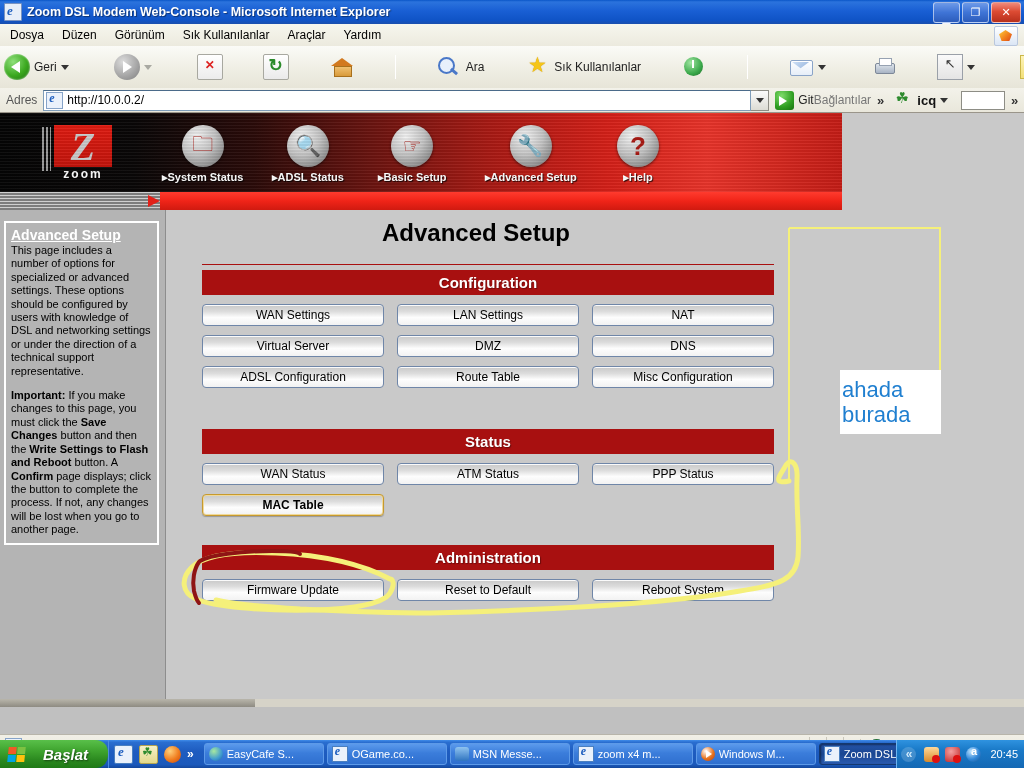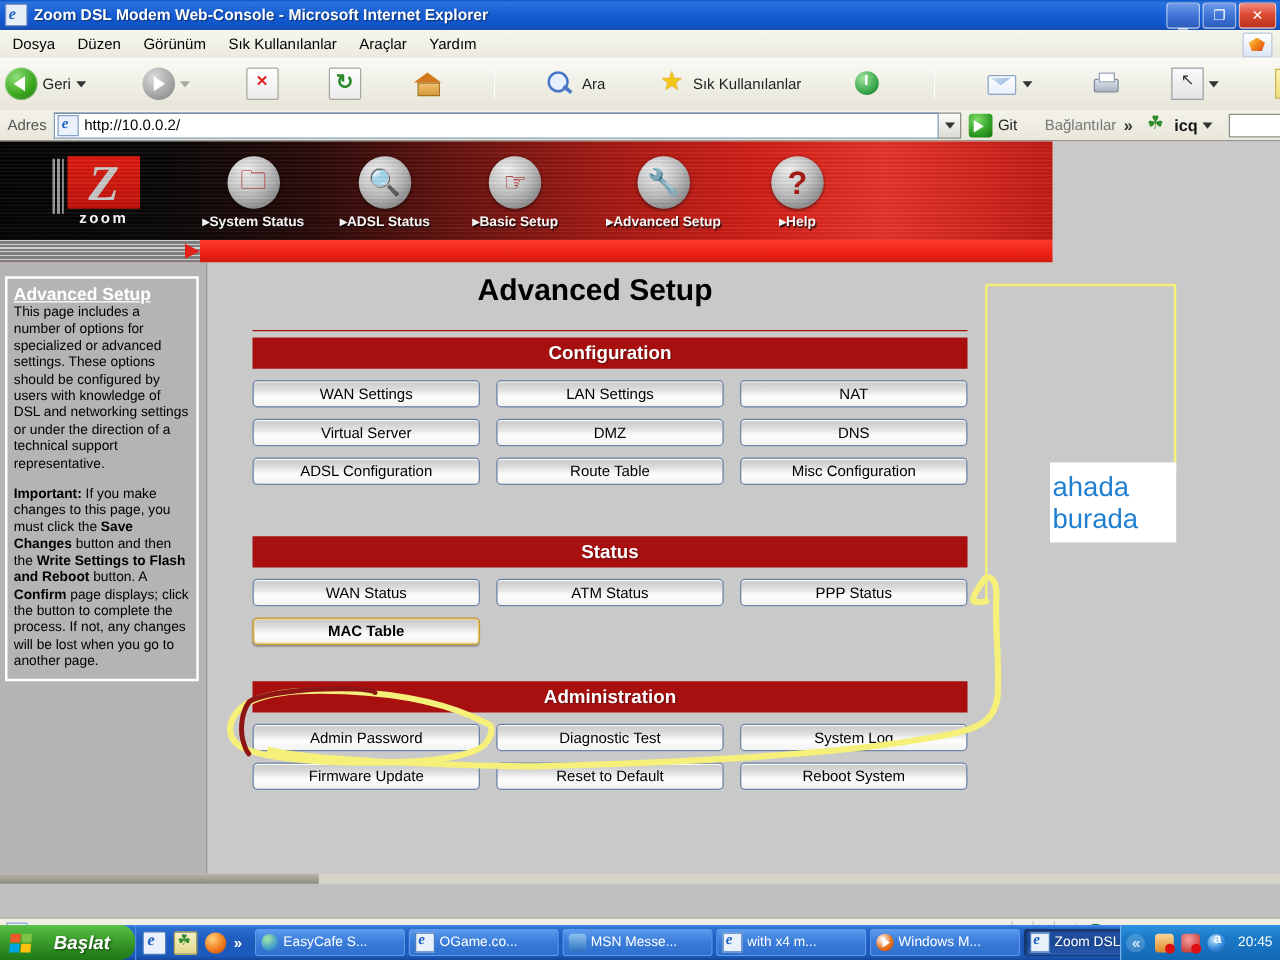--- a/index.html
+++ b/index.html
@@ -161,21 +161,21 @@
     border:1px solid #8d8d85;display:flex;align-items:center;justify-content:center;
   }
   .addr-drop:after{content:"";width:0;height:0;border-left:4px solid transparent;
     border-right:4px solid transparent;border-top:5px solid #333;}
   .go-btn{display:flex;align-items:center;margin-left:6px;}
   .go-ic{width:19px;height:19px;border-radius:3px;flex:none;position:relative;
     background:radial-gradient(circle at 35% 25%,#7fdc6a 0%,#2f9e22 60%,#18720f 100%);}
   .go-ic:after{content:"";position:absolute;left:4px;top:5px;width:0;height:0;
     border-top:5px solid transparent;border-bottom:5px solid transparent;border-left:8px solid #fff;}
   .go-lbl{font:12px "Liberation Sans",sans-serif;color:#222;margin-left:4px;}
-  .links-lbl{font:12px "Liberation Sans",sans-serif;color:#777;margin-left:10px;padding-left:12px;}
+  .links-lbl{font:12px "Liberation Sans",sans-serif;color:#777;}
   .chev{font:bold 13px "Liberation Sans",sans-serif;color:#333;margin:0 6px;}
   .icq-lbl{font:bold 13px "Liberation Sans",sans-serif;color:#111;margin-left:3px;}
   .icq-box{width:42px;height:17px;background:#fff;border:1px solid #8d8d85;margin-left:8px;flex:none;}
 
   
   .viewport{
     position:absolute;left:0;top:113px;width:1024px;height:594px;
     background:#c9c9c9;overflow:hidden;
   }
   
@@ -549,25 +549,20 @@
         </div>
         <div class="btn-row">
           <div class="btn hl">MAC Table</div>
           <div class="btn spacer"></div>
         </div>
       </div>
 
       <div class="sec" style="top:335px;">
         <div class="sec-head">Administration</div>
         <div class="btn-row">
-          <div class="btn">Admin Password</div>
-          <div class="btn">Diagnostic Test</div>
-          <div class="btn">System Log</div>
-        </div>
-        <div class="btn-row">
           <div class="btn">Firmware Update</div>
           <div class="btn">Reset to Default</div>
           <div class="btn">Reboot System</div>
         </div>
       </div>
     </div>
 
     <svg class="anno" viewBox="0 0 1024 594">
 
       <path d="M789,115 L940,115 L940,262" fill="none" stroke="#f5f07a" stroke-width="2"></path>
@@ -631,21 +626,21 @@
       <div class="task">
         <div class="ti ti-ie"></div>
         <div class="tl">OGame.co...</div>
       </div>
       <div class="task">
         <div class="ti ti-msn"></div>
         <div class="tl">MSN Messe...</div>
       </div>
       <div class="task">
         <div class="ti ti-ie"></div>
-        <div class="tl">with x4 m...</div>
+        <div class="tl">zoom x4 m...</div>
       </div>
       <div class="task">
         <div class="ti ti-wmp"></div>
         <div class="tl">Windows M...</div>
       </div>
       <div class="task active">
         <div class="ti ti-ie"></div>
         <div class="tl">Zoom DSL ...</div>
       </div>
     </div>

